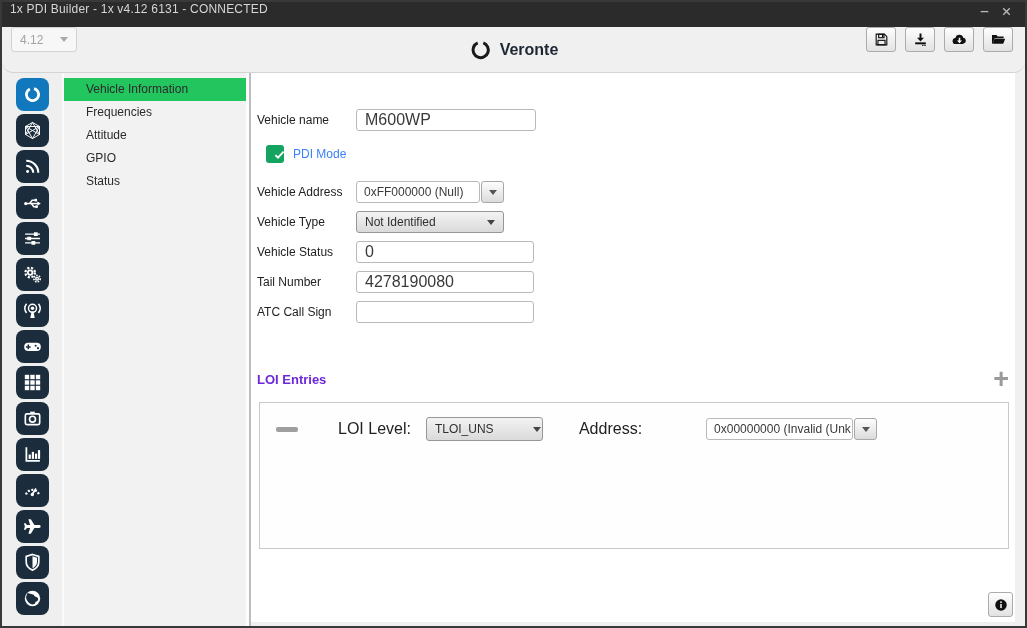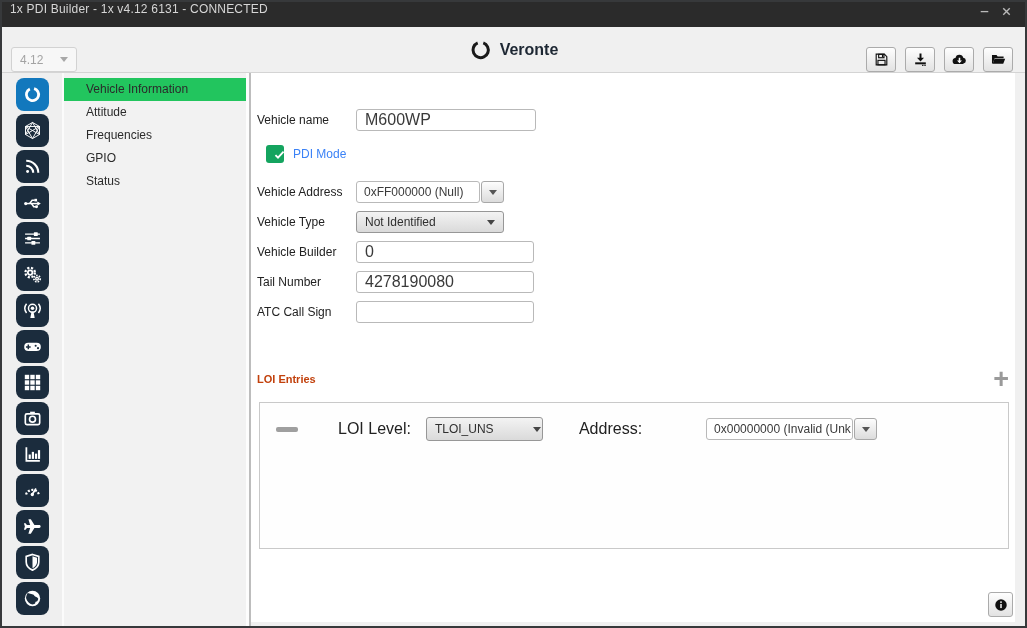--- a/index.html
+++ b/index.html
@@ -9,21 +9,21 @@
     border:2px solid #37393b; display:flex; flex-direction:column;
     position:relative; overflow:hidden;
   }
   
   #titlebar { height:25px; background:#2b2b2b; display:flex; align-items:flex-start; padding:0 8px; flex:0 0 auto; }
   #titlebar .title { color:#d6d6d6; font-size:12px; letter-spacing:.2px; }
   #titlebar .spacer { flex:1; }
   .winbtn { width:22px; height:18px; display:flex; align-items:center; justify-content:center; cursor:pointer; }
   .winbtn svg { width:13px; height:13px; }
   
-  #toolbar { height:46px; background:#f0f0f0; border-bottom:1px solid #d4d4d4; display:flex; align-items:flex-end; position:relative; flex:0 0 auto; }
+  #toolbar { height:46px; background:#f0f0f0; border-bottom:1px solid #d4d4d4; display:flex; align-items:flex-start; position:relative; flex:0 0 auto;border-radius:11px; }
   .version-dd {
     margin-left:9px; width:66px; height:25px; border:1px solid #d2d2d2; border-radius:3px;
     background:#f7f7f7; color:#a3a3a3; font-size:12px; display:flex; align-items:center;
     justify-content:space-between; padding:0 8px;
   }
   .tri-down { width:0; height:0; border-left:4px solid transparent; border-right:4px solid transparent; border-top:5px solid #a8a8a8; }
   .brand { position:absolute; left:50%; top:50%; transform:translate(-50%,-50%); display:flex; align-items:center; gap:8px; }
   .brand svg { width:23px; height:23px; }
   .brand .brand-text { font-size:16px; font-weight:bold; color:#1d2733; }
   .tb-buttons { margin-left:auto; display:flex; gap:9px; margin-right:12px; }
@@ -58,21 +58,21 @@
   .combo { display:flex; align-items:center; }
   .combo-field { width:124px; height:22px; border:1px solid #b9b9b9; border-radius:3px; background:#fff;
     font-size:12px; color:#3a3a3a; display:flex; align-items:center; padding:0 7px; white-space:nowrap; overflow:hidden; }
   .combo-btn { width:23px; height:22px; margin-left:1px; border:1px solid #a8a8a8; border-radius:3px;
     background:linear-gradient(#fdfdfd,#dcdcdc); display:flex; align-items:center; justify-content:center; cursor:pointer; }
   .select { width:148px; height:22px; border:1px solid #979797; border-radius:3px;
     background:linear-gradient(#f3f3f3,#dadada); font-size:12px; color:#2f2f2f;
     display:flex; align-items:center; justify-content:space-between; padding:0 8px; cursor:pointer; }
   
   .loi-header { margin-top:46px; display:flex; align-items:center; padding-right:6px; }
-  .loi-header .ht { font-size:11px; font-weight:bold; color:#c2410c; }
+  .loi-header .ht { font-size:13px; font-weight:bold; color:#6d28d9; }
   .plus-btn { margin-left:auto; color:#9a9a9a; font-size:27px; font-weight:bold; line-height:20px; cursor:pointer; user-select:none; }
   .loi-panel { margin-top:13px; margin-left:2px; width:calc(100% - 8px); height:147px;
     border:1px solid #c9c9c9; background:#fefefe; }
   .loi-row { display:flex; align-items:center; padding-top:14px; }
   .minus-btn { margin-left:16px; width:22px; height:5px; border-radius:2px; background:#9f9f9f; cursor:pointer; flex:0 0 auto; }
   .loi-row .lbl { font-size:16px; color:#222; }
   .loi-lvl-lbl { margin-left:40px; }
   .loi-row .select { margin-left:15px; width:117px; height:24px;gap:39px; }
   .loi-addr-lbl { margin-left:36px; }
   .loi-row .combo { margin-left:16px; }
@@ -297,22 +297,22 @@
             <svg viewBox="0 0 24 24">
               <circle cx="12" cy="12" r="8.8" fill="#fff"></circle>
               <path d="M6.5 5.5c2.2 1.7 6.3.9 7.4 3.1 1 2 4.2 1.6 4.7 3.7-.6 3.4-3.6 6.2-6.8 6.6-3.2-.8-6.4-3.9-7.2-7.6.3-2.6 1.4-4.7 1.9-5.8z" fill="#1b2c3d"></path>
               <circle cx="16.8" cy="16.9" r="1.6" fill="#fff"></circle>
             </svg>
           </span>
         </div>
       </div>
     <div id="menupanel">
         <div class="menu-item sel">Vehicle Information</div>
+        <div class="menu-item">Frequencies</div>
         <div class="menu-item">Attitude</div>
-        <div class="menu-item">Frequencies</div>
         <div class="menu-item">GPIO</div>
         <div class="menu-item">Status</div>
       </div>
     <div id="divider"></div>
 
     <div id="content">
 
       <div class="frow">
         <label>Vehicle name</label>
         <input class="tinput w180" value="M600WP" style="">
@@ -341,21 +341,21 @@
 
       <div class="frow">
         <label>Vehicle Type</label>
         <div class="select">
           <span>Not Identified</span>
           <span class="tri-down" style="border-top-color:#444;"></span>
         </div>
       </div>
 
       <div class="frow">
-        <label>Vehicle Builder</label>
+        <label>Vehicle Status</label>
         <input class="tinput w178" value="0" style="">
       </div>
 
       <div class="frow">
         <label>Tail Number</label>
         <input class="tinput w178" value="4278190080" style="">
       </div>
 
       <div class="frow">
         <label>ATC Call Sign</label>

